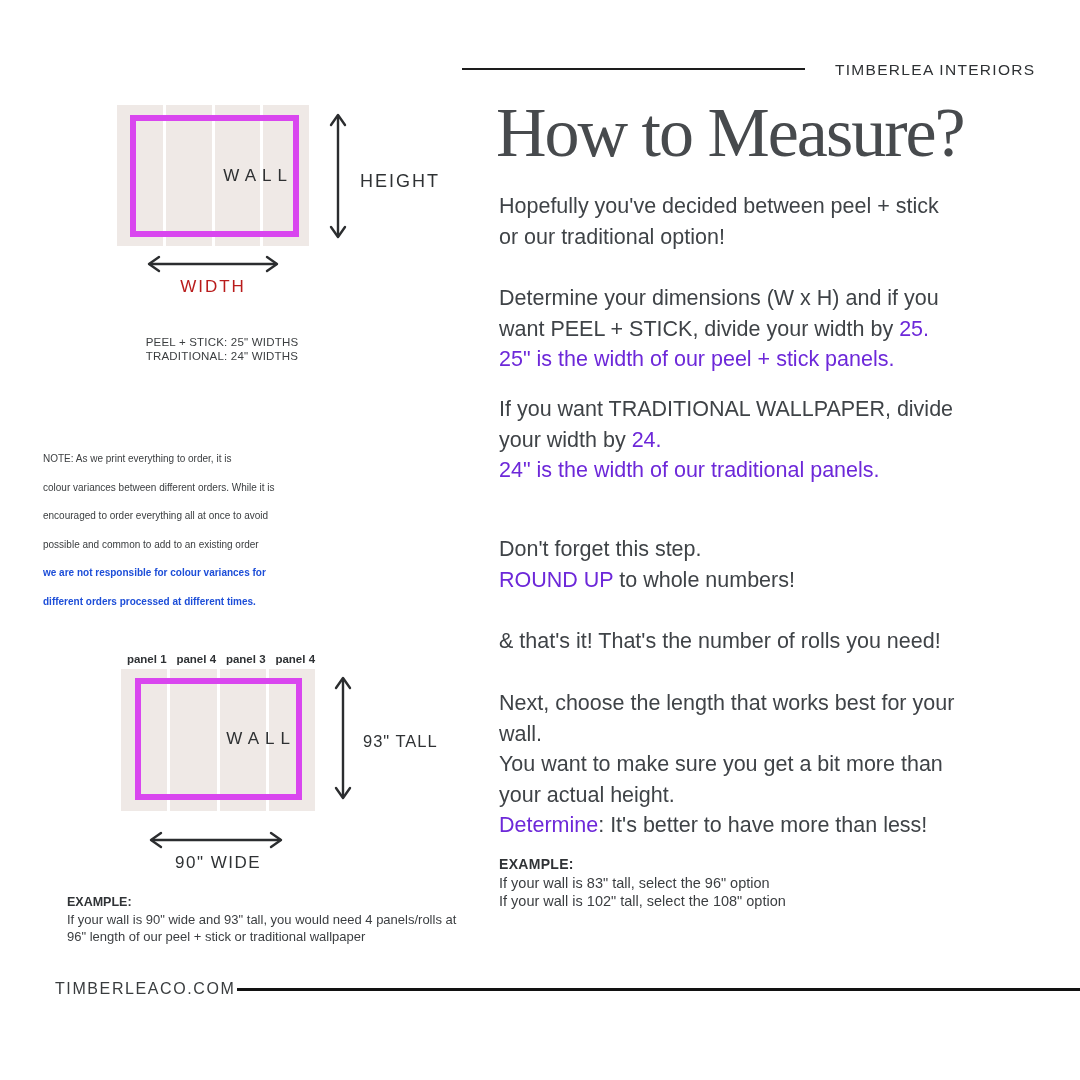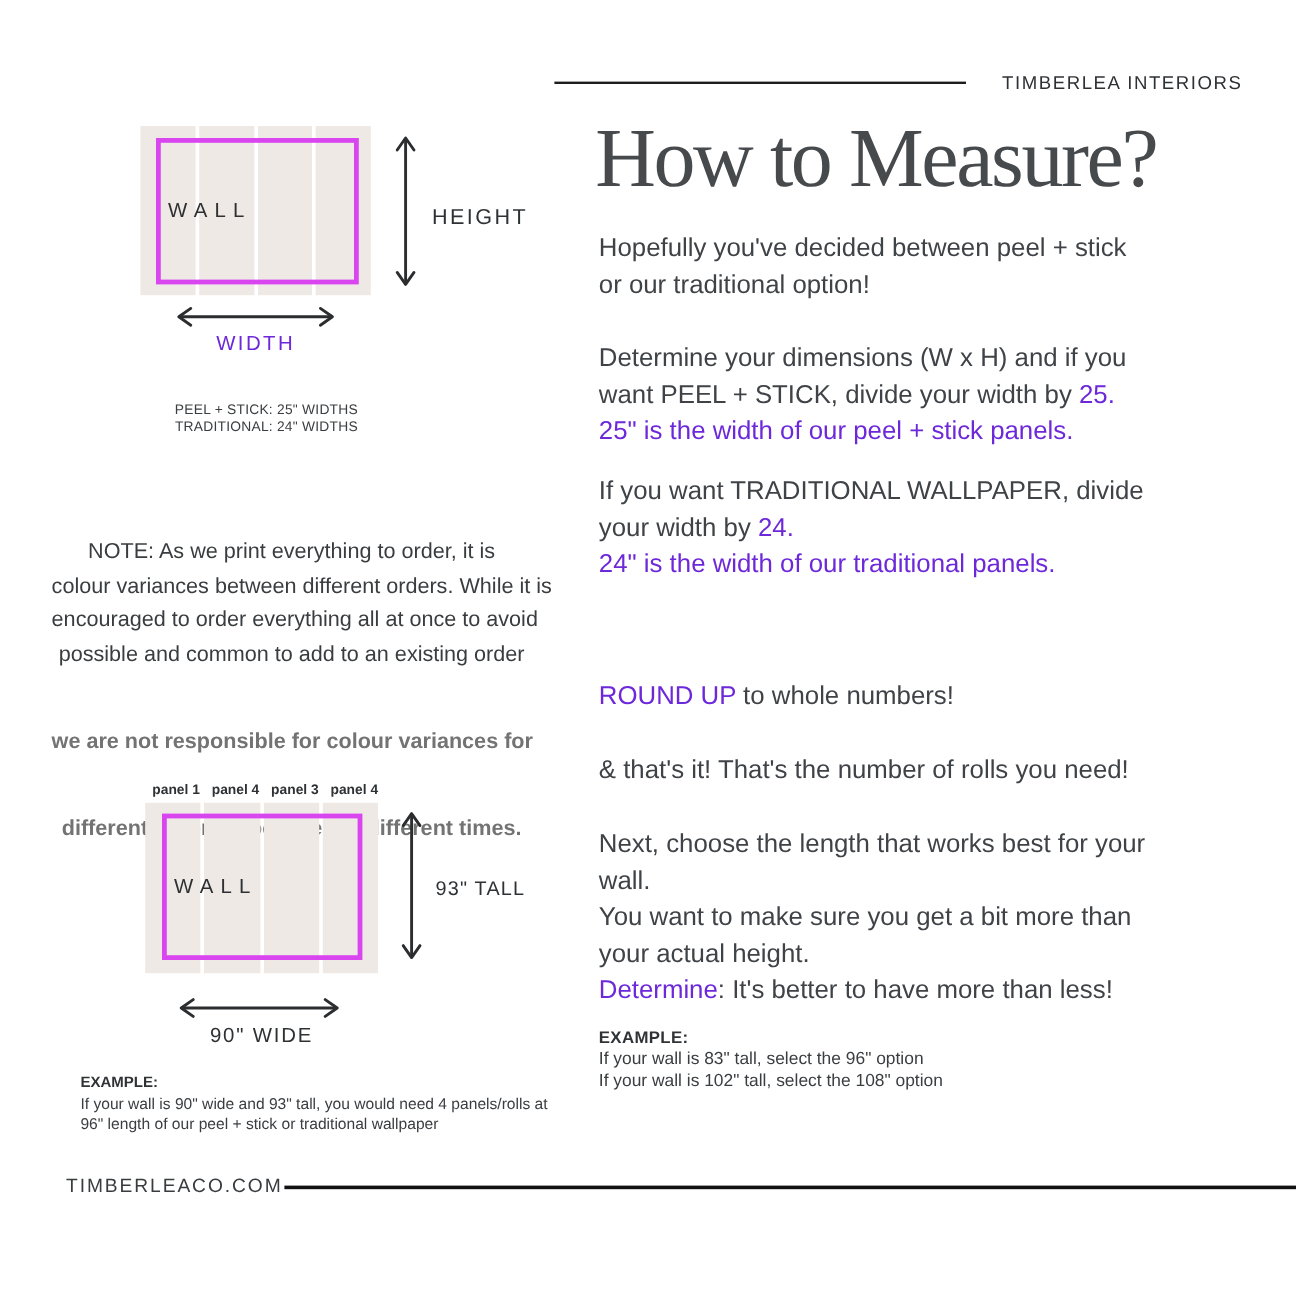--- a/index.html
+++ b/index.html
@@ -35,37 +35,37 @@
   .p6 { top:688px; }
 
   .example-right { left:499px; top:855px; color:#3b3e41; }
   .example-right .ex-title { font-weight:700; font-size:14px; letter-spacing:.3px; line-height:19px; color:#303336; }
   .example-right .ex-line { font-size:14.5px; line-height:18px; white-space:nowrap; }
 
   
   .panels { display:flex; gap:3px; }
   .panel { flex:1; background:#efe9e6; }
   .wall-rect {
-    border:4px solid #d946ef; display:flex; align-items:center; justify-content:flex-start;
+    border:6px solid #d946ef; display:flex; align-items:center; justify-content:flex-end;
   }
   .wall-label { font-size:17px; letter-spacing:6px; padding-left:6px; color:#2e3032; white-space:nowrap; }
 
   .d1-panels { left:117px; top:105px; width:192px; height:141px; }
   .d1-rect   { left:130px; top:115px; width:169px; height:122px; }
   .d1-varrow { left:326px; top:112px; }
   .d1-height { left:360px; top:171px; font-size:18px; letter-spacing:2px; color:#2f3234; white-space:nowrap; }
   .d1-harrow { left:146px; top:253px; }
-  .d1-width  { left:117px; top:277px; width:192px; text-align:center; font-size:17px; letter-spacing:2px; color:#6d28d9; }
+  .d1-width  { left:117px; top:277px; width:192px; text-align:center; font-size:17px; letter-spacing:2px; color:#b91c1c; }
   .d1-captions { left:62px; top:336px; width:320px; text-align:center; font-size:11.5px; line-height:13.5px; letter-spacing:.2px; color:#3b3e40; }
   .d1-captions div { white-space:nowrap; }
 
   
-  .note { left:43px; top:445px; width:400px; text-align:center; font-size:18px; line-height:28.5px; color:#3a3d3f; }
+  .note { left:43px; top:445px; width:400px; text-align:left; font-size:10px; line-height:28.5px; color:#3a3d3f; }
   .note div { white-space:nowrap; }
-  .note .bold { font-weight:700; color:#737373;margin-top:44px; }
+  .note .bold { font-weight:700; color:#1d4ed8; }
 
   
   .d2-labels { left:122px; top:653px; width:198px; display:flex; }
   .d2-labels span { flex:1; text-align:center; font-size:11.5px; font-weight:700; color:#2f3235; white-space:nowrap; }
   .d2-panels { left:121px; top:669px; width:194px; height:142px; }
   .d2-rect   { left:135px; top:678px; width:167px; height:122px; }
   .d2-varrow { left:331px; top:675px; }
   .d2-tall   { left:363px; top:732px; font-size:16.5px; letter-spacing:1px; color:#2f3234; white-space:nowrap; }
   .d2-harrow { left:148px; top:829px; }
   .d2-wide   { left:121px; top:853px; width:194px; text-align:center; font-size:17px; letter-spacing:1.5px; color:#2f3234; }
@@ -99,21 +99,21 @@
   <b>25" is the width of our peel + stick panels.</b>
 </p>
 
 <p class="abs rp p3">
   <span>If you want TRADITIONAL WALLPAPER, divide</span><br>
   <span>your width by </span><b>24.</b><br>
   <b>24" is the width of our traditional panels.</b>
 </p>
 
 <p class="abs rp p4">
-  <br>
+  <span>Don't forget this step.</span><br>
   <b>ROUND UP</b><span> to whole numbers!</span>
 </p>
 
 <p class="abs rp p5">&amp; that's it! That's the number of rolls you need!</p>
 
 <p class="abs rp p6">
   <span>Next, choose the length that works best for your</span><br>
   <span>wall.</span><br>
   <span>You want to make sure you get a bit more than</span><br>
   <span>your actual height.</span><br>

